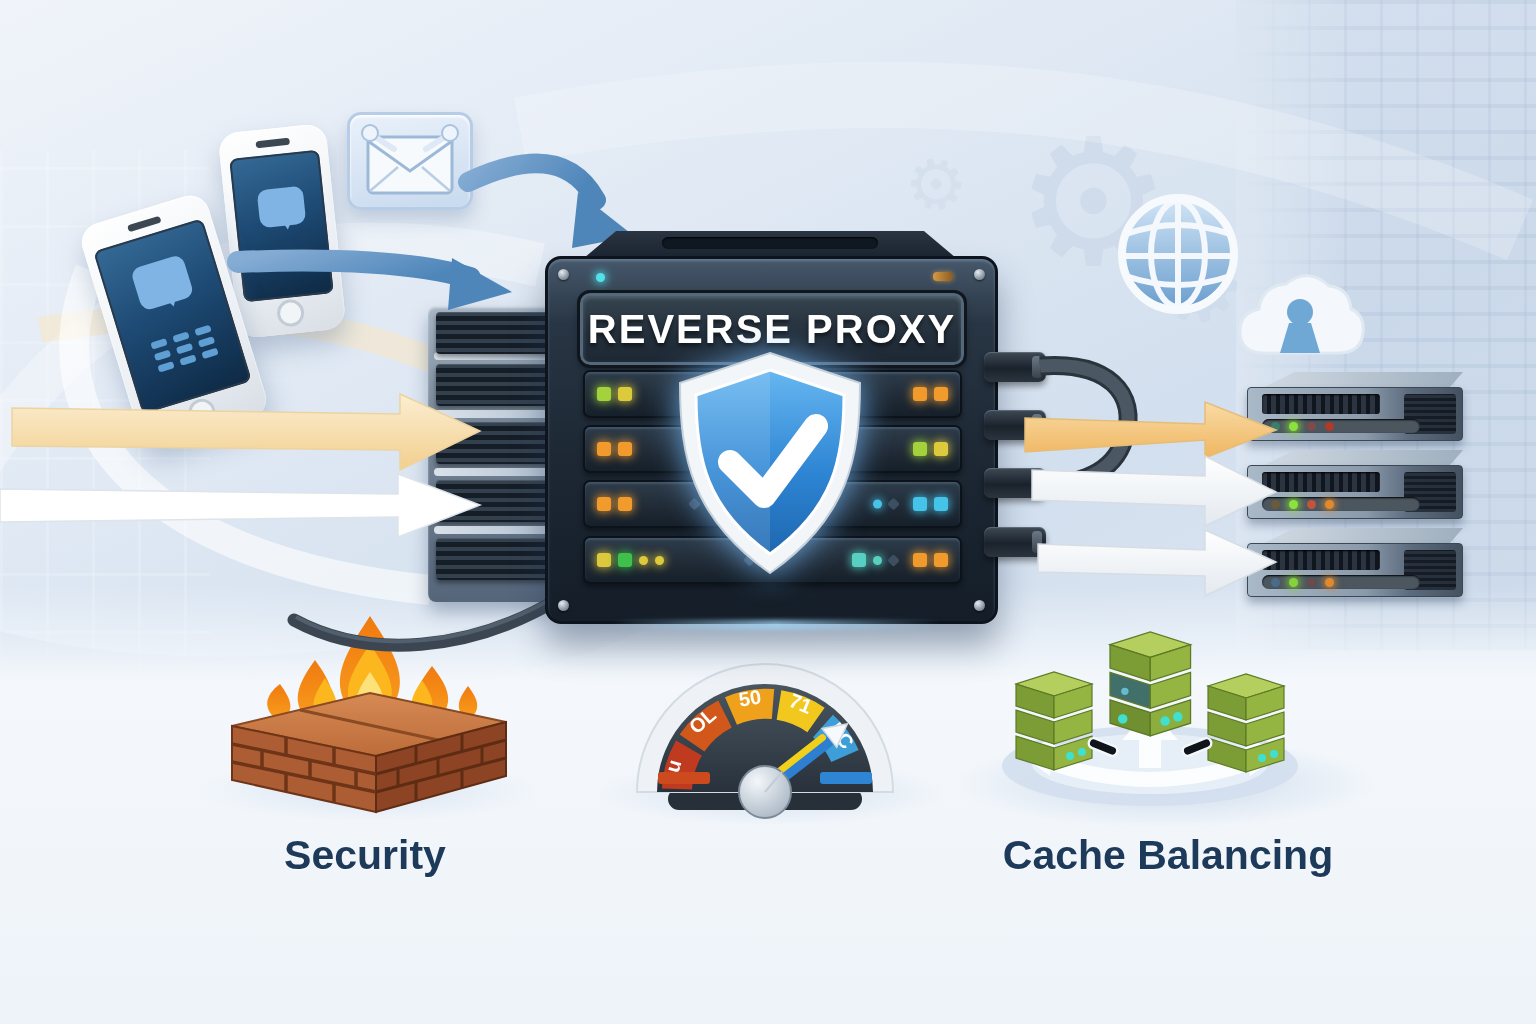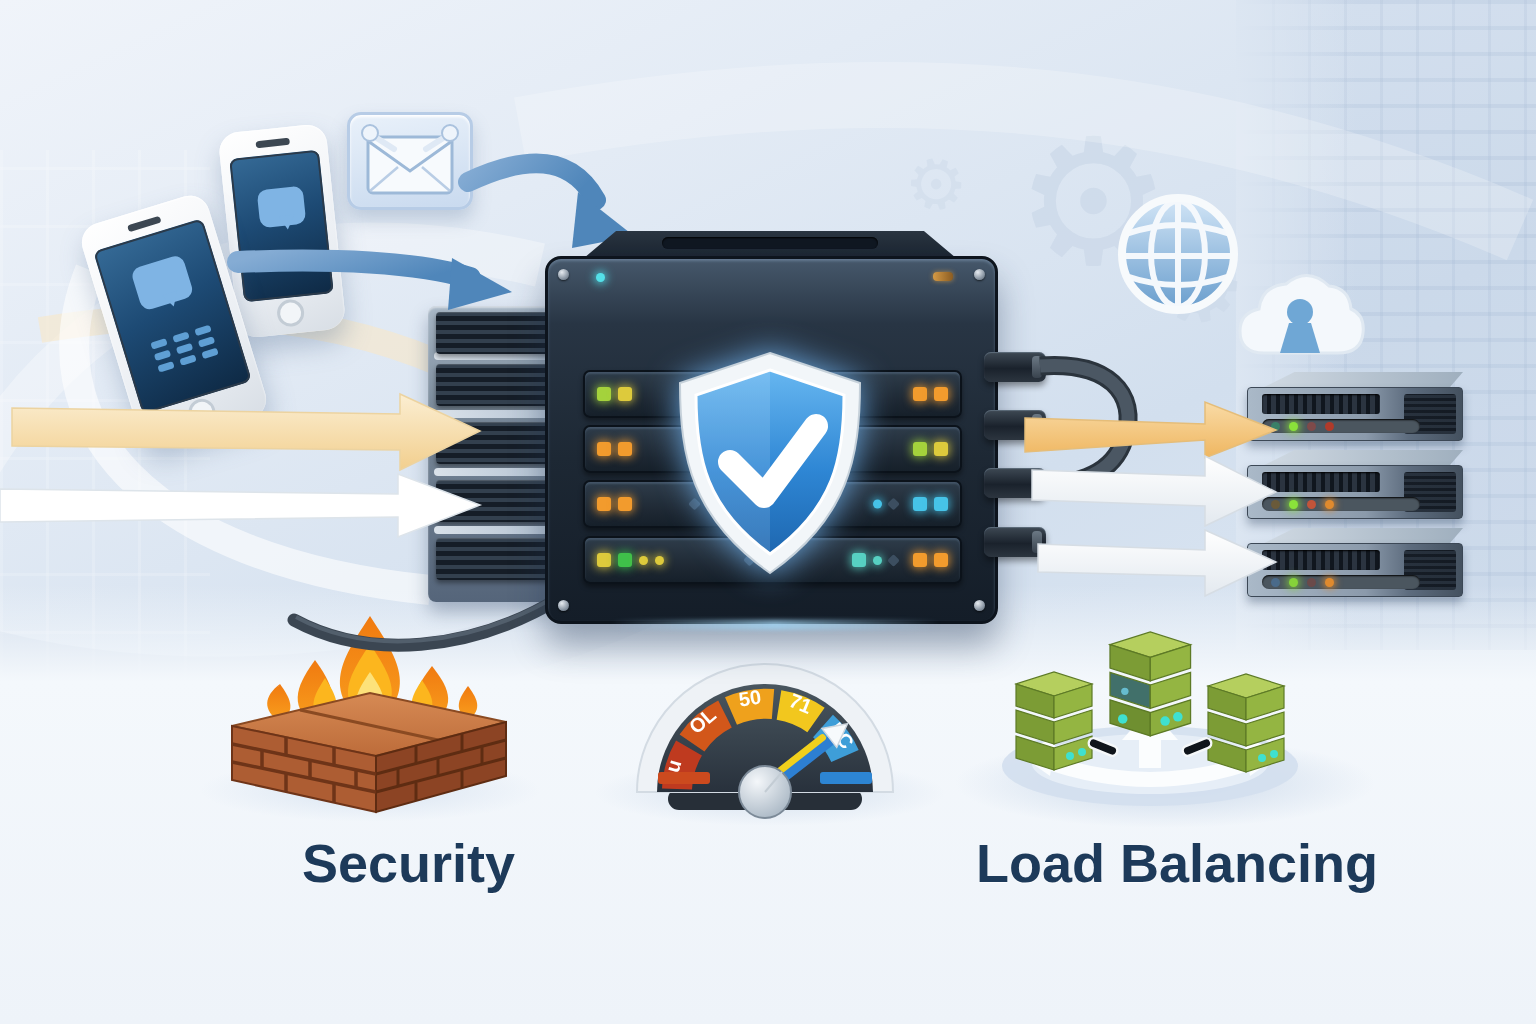--- a/index.html
+++ b/index.html
@@ -102,21 +102,21 @@
   .srv .mesh{position:absolute;right:6px;top:6px;width:52px;height:40px;border-radius:3px;opacity:.9;
     background:repeating-linear-gradient(0deg,#222b36 0 3px,#0e141c 3px 6px);}
   .srv .strip{position:absolute;left:14px;top:31px;width:140px;height:14px;border-radius:7px;
     background:#4b565f;box-shadow:inset 0 1px 2px #000;display:flex;align-items:center;gap:9px;padding:0 9px;}
   .srv .dot{width:9px;height:9px;border-radius:50%;}
 
   
   .float-icon{z-index:5;}
 
   
-  .feat-label{z-index:14;color:#1d3a5a;font-size:54px;font-weight:700;text-align:right;
+  .feat-label{z-index:14;color:#1d3a5a;font-size:41px;font-weight:700;text-align:center;
     text-shadow:0 1px 1px rgba(255,255,255,.8);}
 </style>
 </head>
 <body>
 
 <div id="canvas">
 
   <div class="abs left-grid"></div>
   <div class="abs right-rack"></div>
   <div class="abs right-rack-fade"></div>
@@ -216,20 +216,23 @@
   <div class="abs proxy-top">
       <div class="vent"></div>
     </div>
   <div class="abs proxy">
     <span class="screw" style="left:10px;top:10px;"></span>
     <span class="screw" style="right:10px;top:10px;"></span>
     <span class="screw" style="left:10px;bottom:10px;"></span>
     <span class="screw" style="right:10px;bottom:10px;"></span>
     <span class="mini-led" style="left:48px;top:14px;"></span>
     <span class="mini-plug" style="right:42px;top:13px;"></span>
+  </div>
+  <div class="abs plate">
+    <span>REVERSE PROXY</span>
   </div>
 
   <div class="abs rack-row" style="top:370px;">
     <div class="ledset" style="left:12px;">
         <span class="led g"></span>
         <span class="led y"></span>
       </div>
     <div class="ledset" style="left:105px;">
         <span class="dia"></span>
         <span class="dia"></span>
@@ -532,15 +535,15 @@
           <polygon points="38,24 76,12 76,34 38,46" fill="#94b542"></polygon>
         <circle cx="54" cy="84" r="4" fill="#3fe0d0" stroke="none"></circle>
           <circle cx="66" cy="80" r="4" fill="#3fe0d0" stroke="none"></circle>
       </g>
     </g>
     <rect x="88" y="126" width="30" height="10" rx="5" transform="rotate(22 103 131)" fill="#10151b" stroke="#f5f8fa" stroke-width="2.5"></rect>
     <rect x="182" y="126" width="30" height="10" rx="5" transform="rotate(-22 197 131)" fill="#10151b" stroke="#f5f8fa" stroke-width="2.5"></rect>
   </svg>
 
   <div class="abs feat-label" style="left:215px;top:832px;width:300px;">Security</div>
-  <div class="abs feat-label" style="left:958px;top:832px;width:420px;">Load Balancing</div>
+  <div class="abs feat-label" style="left:958px;top:832px;width:420px;">Cache Balancing</div>
 
 </div>
 
 </body></html>

